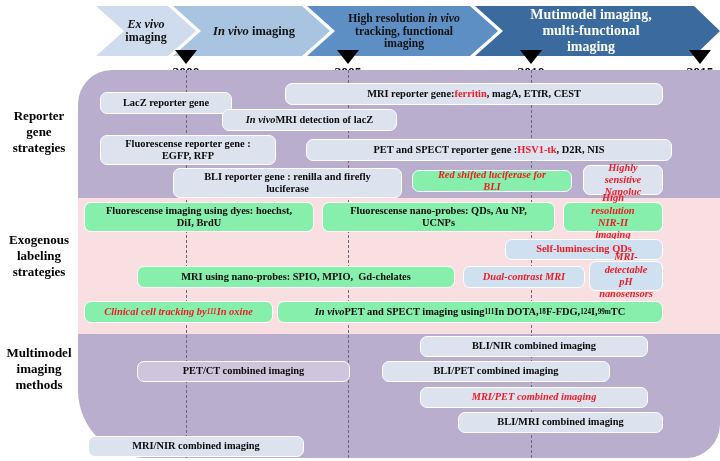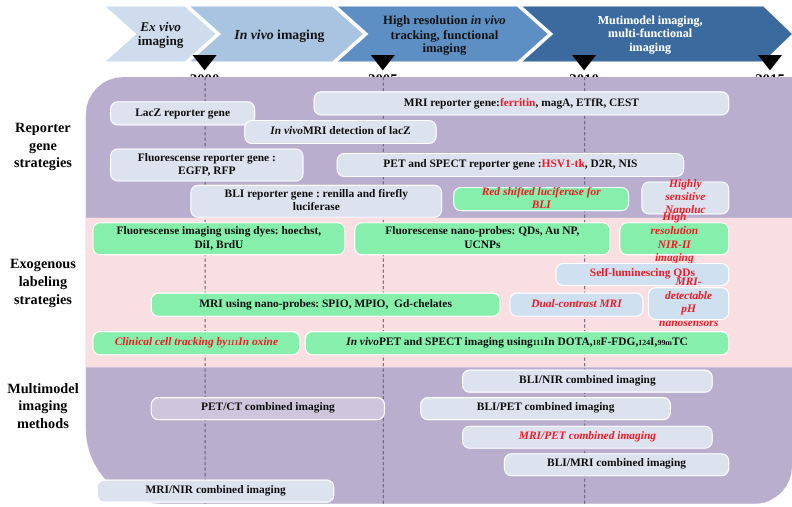--- a/index.html
+++ b/index.html
@@ -82,21 +82,21 @@
     <div class="arrow" style="left:100px;width:92px;">
       <span class="atxt" style="font-size:12px;"><i>Ex vivo</i><br>imaging</span>
     </div>
     <div class="arrow" style="left:180px;width:148px;">
       <span class="atxt" style="font-size:12.5px;"><i>In vivo</i> imaging</span>
     </div>
     <div class="arrow" style="left:312px;width:184px;">
       <span class="atxt" style="font-size:11.6px;">High resolution <i>in vivo</i><br>tracking, functional<br>imaging</span>
     </div>
     <div class="arrow" style="left:482px;width:218px;color:#fff;">
-      <span class="atxt" style="font-size:11px;">Mutimodel imaging,<br>multi-functional<br>imaging</span>
+      <span class="atxt" style="font-size:14px;">Mutimodel imaging,<br>multi-functional<br>imaging</span>
     </div>
   </div>
 
   <div class="tick" style="left:175px;top:50px;"></div>
   <div class="yearlbl" style="left:186px;top:64px;">2000</div>
 
   <div class="tick" style="left:337px;top:50px;"></div>
   <div class="yearlbl" style="left:348px;top:64px;">2005</div>
 
   <div class="tick" style="left:520px;top:50px;"></div>
@@ -117,21 +117,21 @@
   <div class="rowlabel" style="top:345px;">Multimodel<br>imaging<br>methods</div>
 
   <div class="bx blue" style="left:285px;top:83px;width:378px;height:22px;">MRI reporter gene: <span class="red">ferritin</span>, magA, ETfR, CEST</div>
 
   <div class="bx blue" style="left:100px;top:92px;width:132px;height:22px;">LacZ reporter gene</div>
 
   <div class="bx blue" style="left:222px;top:109px;width:175px;height:22px;"><i>In vivo</i> MRI detection of lacZ</div>
 
   <div class="bx blue" style="left:100px;top:135px;width:176px;height:30px;">Fluorescense reporter gene :<br>EGFP, RFP</div>
 
-  <div class="bx blue" style="left:306px;top:139px;width:316px;height:22px;">PET and SPECT reporter gene : <span class="red">HSV1-tk</span>, D2R, NIS</div>
+  <div class="bx blue" style="left:306px;top:139px;width:366px;height:22px;">PET and SPECT reporter gene : <span class="red">HSV1-tk</span>, D2R, NIS</div>
 
   <div class="bx blue" style="left:173px;top:168px;width:229px;height:30px;">BLI reporter gene : renilla and firefly<br>luciferase</div>
 
   <div class="bx pinkbg allred" style="left:412px;top:170px;width:160px;height:22px;">Red shifted luciferase for BLI</div>
 
   <div class="bx blue allred" style="left:583px;top:165px;width:80px;height:30px;">Highly sensitive<br>Nanoluc</div>
 
   <div class="bx pinkbg" style="left:84px;top:202px;width:230px;height:30px;">Fluorescense imaging using dyes: hoechst,<br>DiI, BrdU</div>
 
   <div class="bx pinkbg" style="left:322px;top:202px;width:233px;height:30px;">Fluorescense nano-probes: QDs, Au NP,<br>UCNPs</div>

